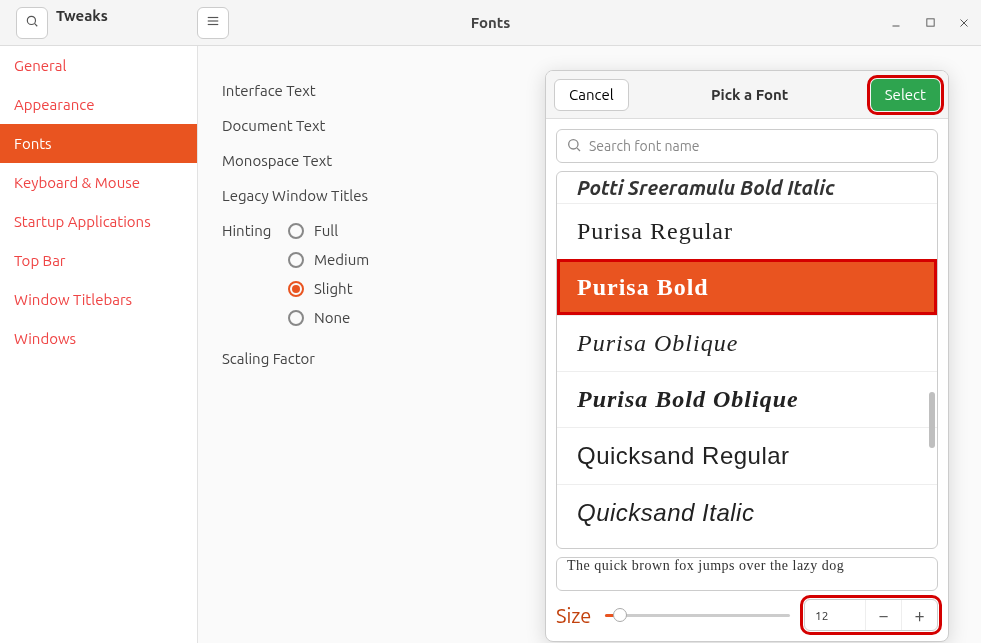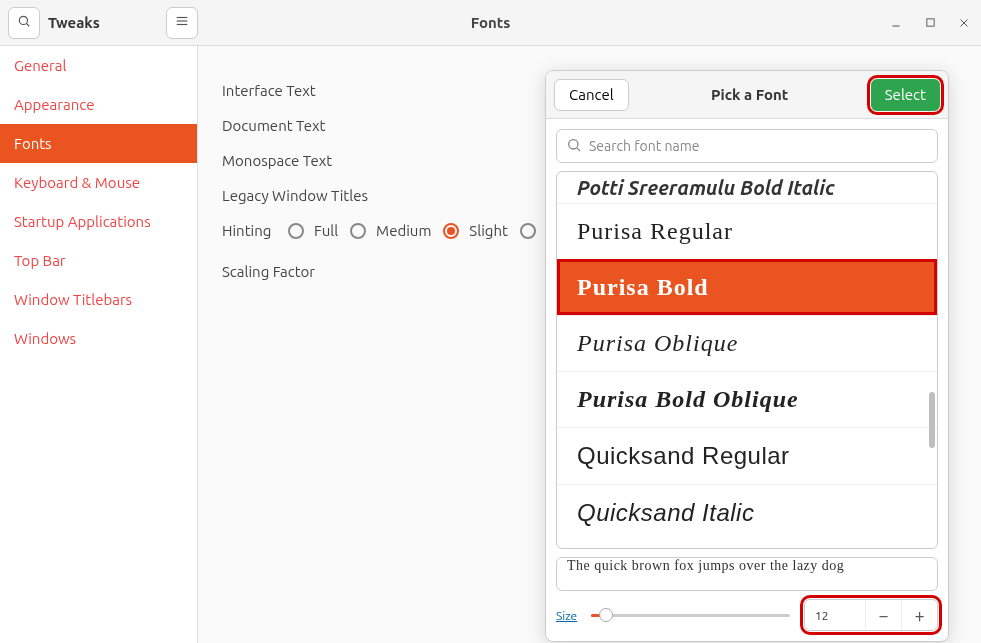--- a/index.html
+++ b/index.html
@@ -1,33 +1,33 @@
 <!DOCTYPE html>
 <html><head>
 <meta charset="utf-8">
 <style>
   * { box-sizing: border-box; margin: 0; padding: 0; font-family: Ubuntu, 'Segoe UI', sans-serif; }
   body { width: 981px; height: 643px; background: #fafafa; color: #333; overflow: hidden; position: relative; }
 
   .headerbar { height: 46px; background: #f5f5f5; border-bottom: 1px solid #ddd; display: flex; align-items: center; position: relative; }
-  .hb-left { display: flex; align-items: center; gap: 8px; padding-left: 8px; width: 198px; }
+  .hb-left { display: flex; gap: 8px; padding-left: 16px; width: 229px; }
   .hb-title-left { font-weight: 700; font-size: 15px; }
   .icon-btn { width: 32px; height: 32px; border: 1px solid #ccc; border-radius: 6px; background: #fff; display: inline-flex; align-items: center; justify-content: center; cursor: pointer; color: #555; }
   .hb-center-title { position: absolute; left: 50%; transform: translateX(-50%); font-weight: 700; font-size: 15px; color: #444; }
   .hb-right { position: absolute; right: 8px; display: flex; gap: 16px; align-items: center; }
   .win-icon { width: 18px; height: 18px; display: inline-flex; align-items: center; justify-content: center; color: #555; cursor: pointer; }
 
   .body-row { display: flex; height: calc(100% - 46px); }
   .sidebar { width: 198px; border-right: 1px solid #e2e2e2; background: #fff; }
   .sidebar-item { padding: 11px 14px; font-size: 15px; cursor: pointer; color: #ef4444; }
   .sidebar-item.selected { background: #e95420; color: #fff; }
   .content { flex: 1; padding: 36px 24px; position: relative; }
   .setting-row { display: flex; align-items: flex-start; margin-bottom: 18px; font-size: 15px; }
   .setting-label { width: 170px; color: #444; }
-  .radio-col { display: flex; flex-direction: row; gap: 12px; }
+  .radio-col { display: flex; flex-direction: column; gap: 12px; }
   .radio-row { display: flex; align-items: center; gap: 10px; font-size: 15px; color: #444; }
   .radio-ring { width: 16px; height: 16px; border: 2px solid #888; border-radius: 50%; display: inline-flex; align-items: center; justify-content: center; }
   .radio-ring.checked { border-color: #e95420; }
   .radio-ring.checked::after { content:""; width:8px; height:8px; background:#e95420; border-radius:50%; }
 
   .font-dialog { position: absolute; right: 32px; top: 70px; width: 404px; height: 572px; background: #fff; border: 1px solid #ccc; border-radius: 8px; box-shadow: 0 4px 20px rgba(0,0,0,.15); display: flex; flex-direction: column; overflow: hidden; }
   .dlg-header { height: 48px; background: #f5f5f5; border-bottom: 1px solid #ddd; display: flex; align-items: center; justify-content: space-between; padding: 0 8px; }
   .btn { height: 32px; padding: 0 14px; border-radius: 6px; font-size: 15px; cursor: pointer; border: 1px solid #ccc; background: #fff; }
   .btn.green { background: #2ea44f; color: #fff; border: none; }
   .red-highlight { outline: 3px solid #d40000; outline-offset: 1px; }
@@ -50,21 +50,21 @@
   .font-row.quicksand { font-family: sans-serif; letter-spacing: .5px; }
   .font-row.quicksand.italic { font-style: italic; }
   .font-row.red-box { outline: 3px solid #d40000; outline-offset: -3px; }
   .font-row.selected-row { background: #e95420; color: #ffffff; }
 
   .list-scrollbar { position: absolute; right: 2px; top: 220px; width: 6px; height: 56px; background: #bfbfbf; border-radius: 3px; }
 
   .preview-input { height: 34px; border: 1px solid #ccc; border-radius: 6px; padding: 0 10px; font-size: 14px; font-family: cursive; letter-spacing: .5px; white-space: nowrap; overflow: hidden; }
 
   .size-row { display: flex; align-items: center; gap: 14px; }
-  .size-label { font-size: 12px; color: #0369a1; text-decoration: underline; }
+  .size-label { font-size: 20px; color: #c2410c; }
   .slider { flex: 1; position: relative; height: 18px; }
   .slider-track { position: absolute; left: 0; right: 0; top: 8px; height: 3px; background: #ccc; border-radius: 2px; }
   .slider-fill { position: absolute; left: 0; width: 14px; top: 8px; height: 3px; background: #e95420; border-radius: 2px; }
   .slider-thumb { position: absolute; left: 8px; top: 2px; width: 14px; height: 14px; background: #fff; border: 1px solid #aaa; border-radius: 50%; }
 
   .size-spin { display: flex; align-items: center; border: 1px solid #ccc; border-radius: 6px; width: 134px; height: 32px; }
   .size-value { flex: 1; padding: 0 10px; font-size: 12px; }
   .spin-btn { width: 36px; height: 100%; display: flex; align-items: center; justify-content: center; font-size: 18px; color: #555; cursor: pointer; border-left: 1px solid #eee; }
 </style>
 </head>

